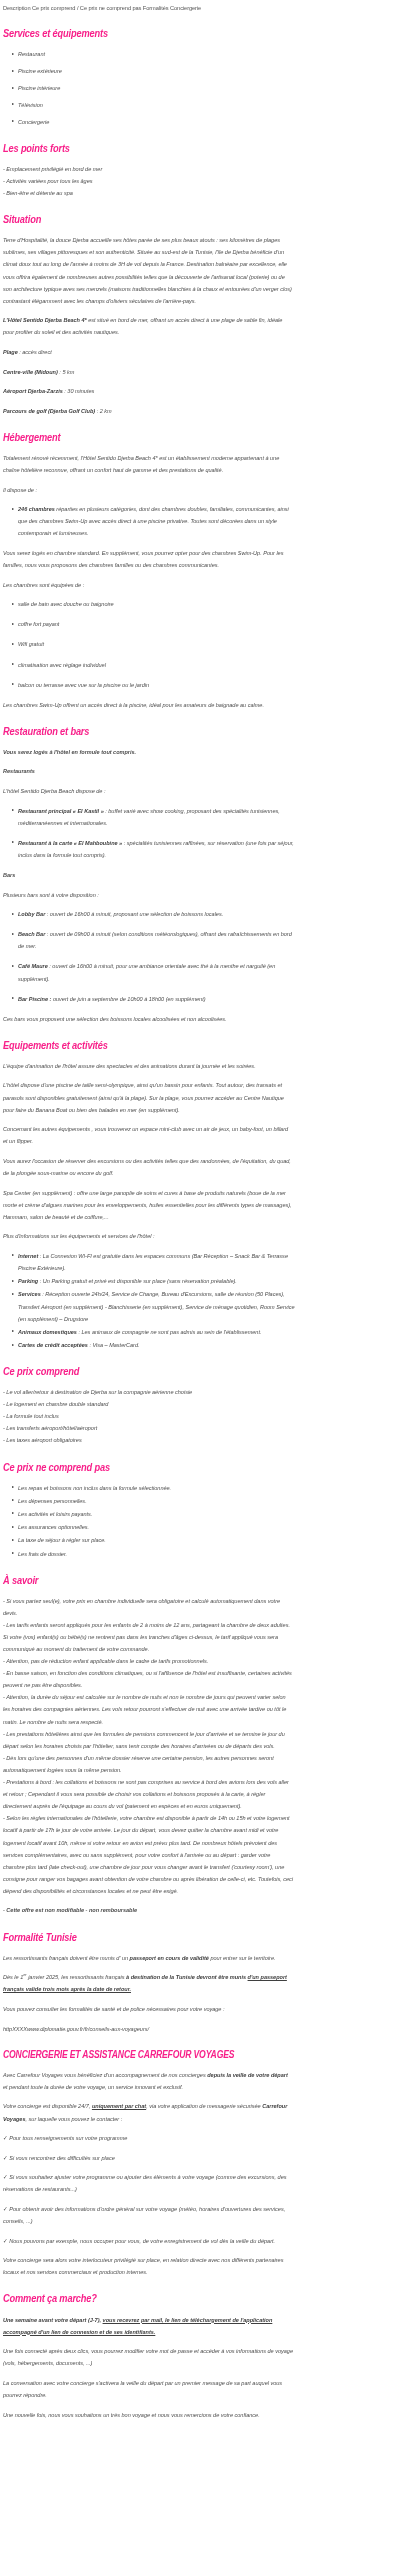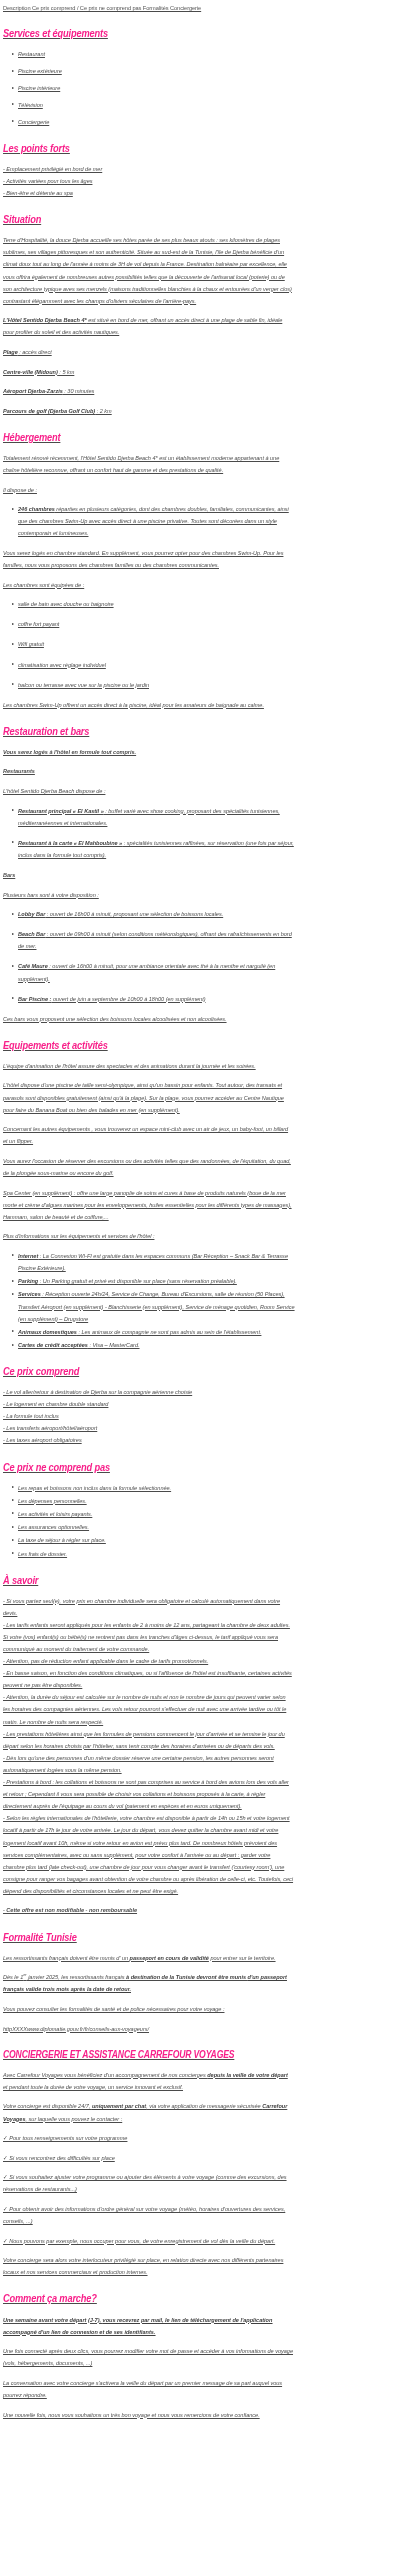--- a/index.html
+++ b/index.html
@@ -10,21 +10,20 @@
   body {
     width: 406px;
     font-family: "Liberation Sans", "DejaVu Sans", sans-serif;
     color: #4a4a4a;
     -webkit-font-smoothing: antialiased;
   }
   .page {
     width: 329px;
     box-sizing: border-box;
     padding: 4.3px 3.2px 16px 3.2px;
-    text-decoration: underline;
   }
   .breadcrumb {
     font-size: 6.2px;
     color: #555555;
     letter-spacing: -0.1px;
     line-height: 1.45;
     margin: 0 0 14px 0;
     font-stretch: condensed;
     transform: scaleX(0.92);
     transform-origin: left center;

